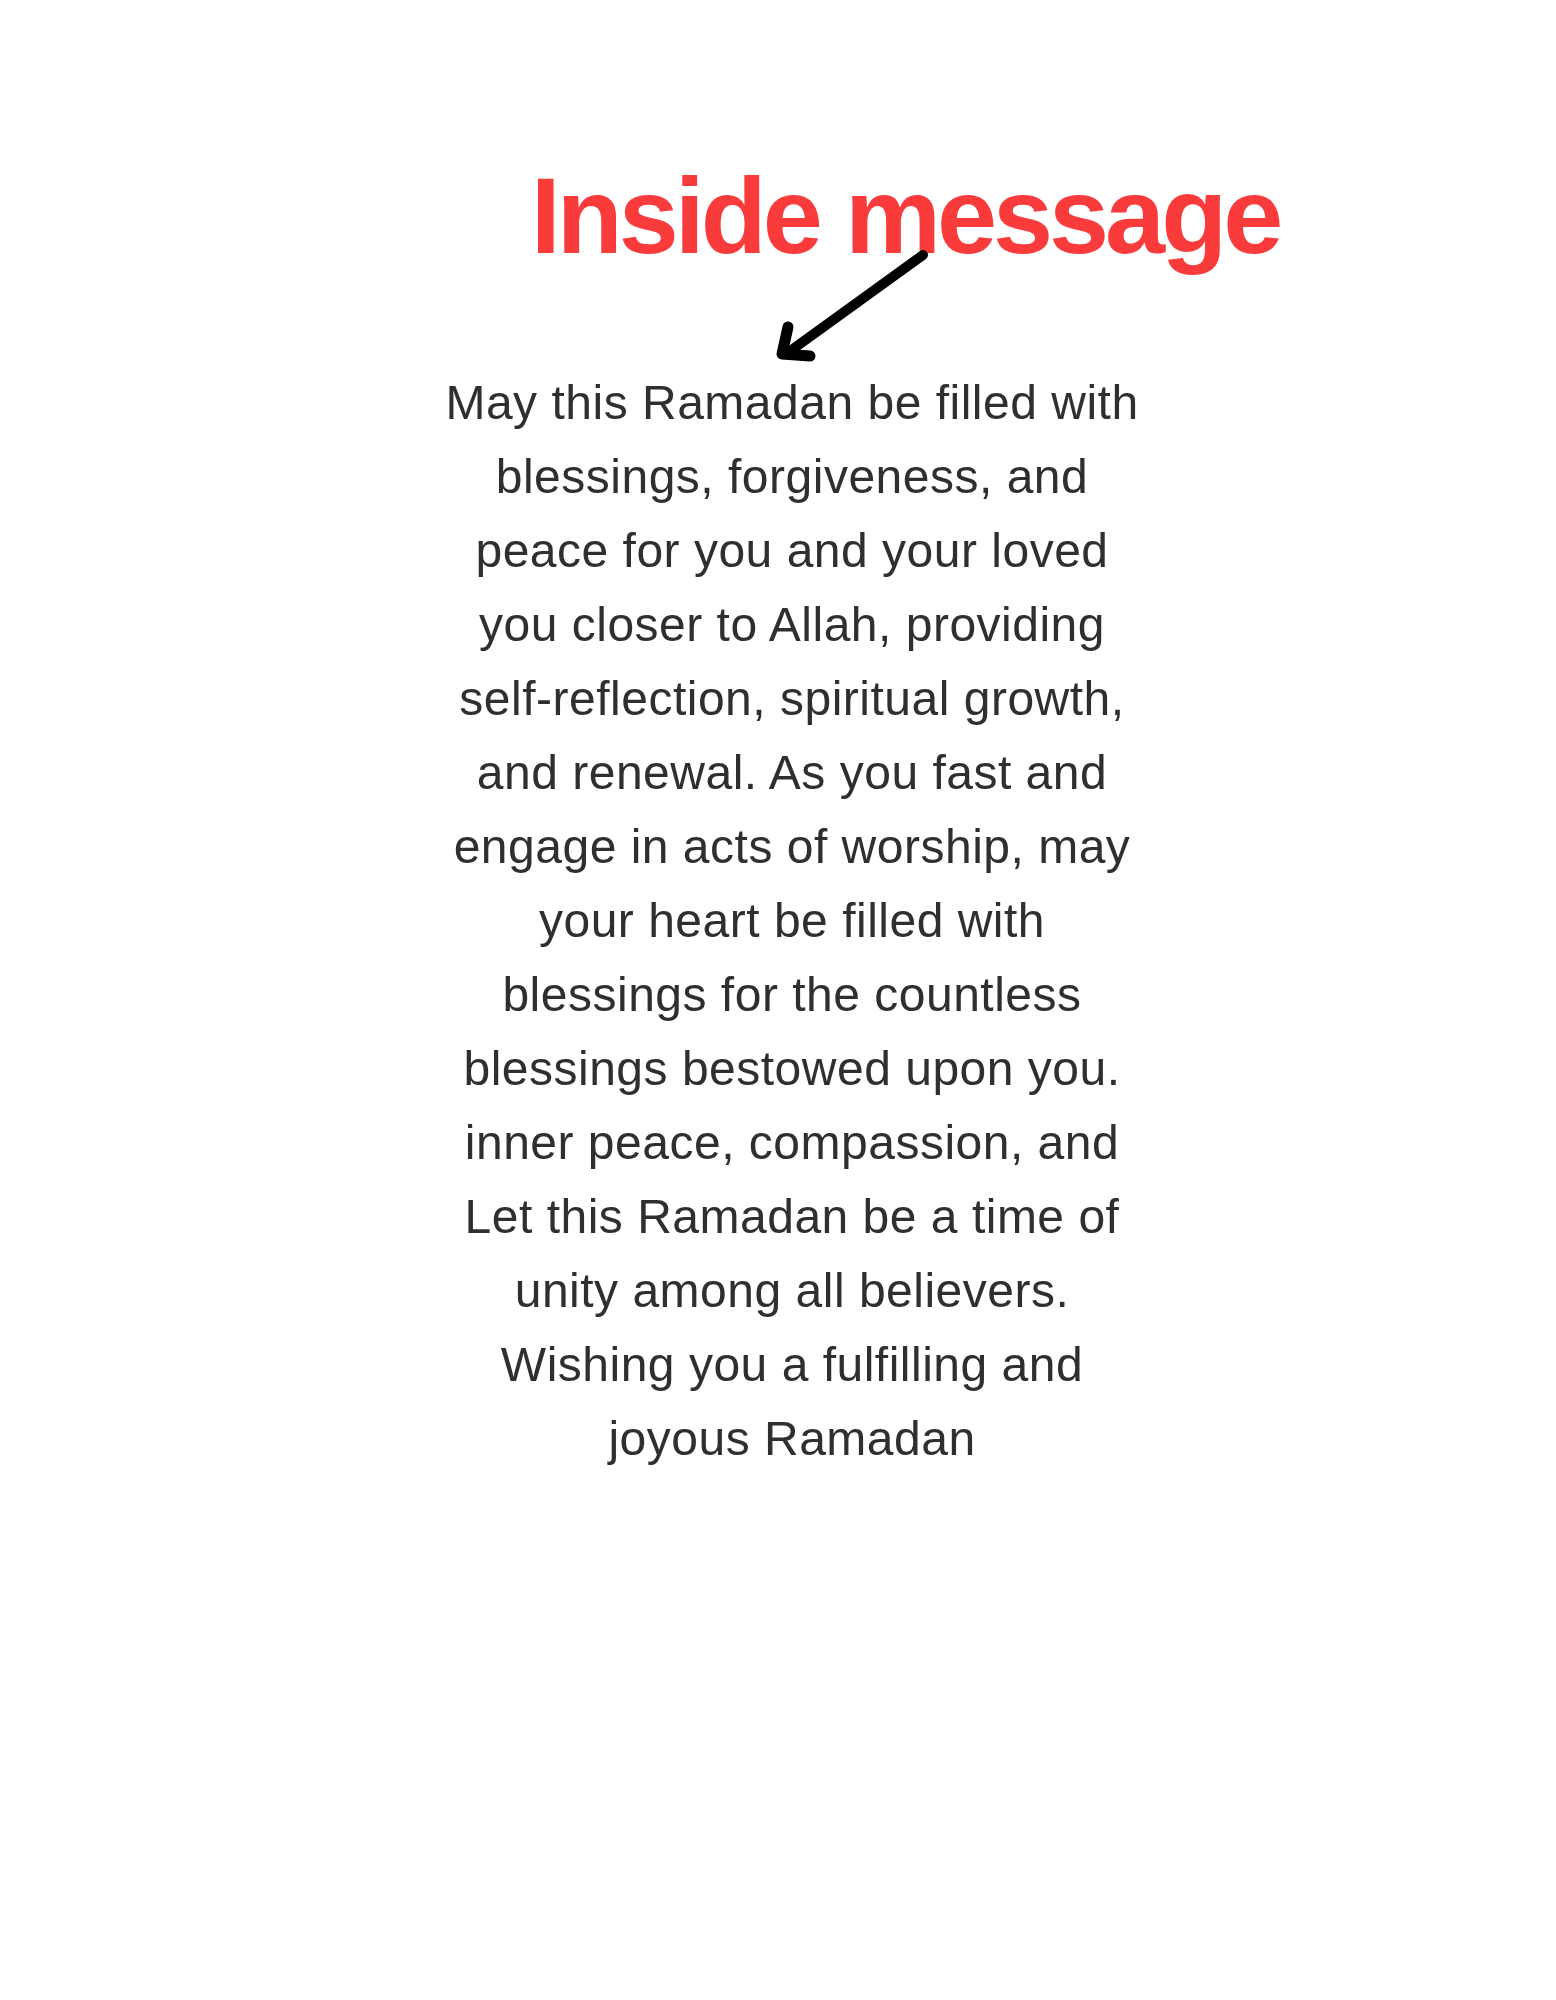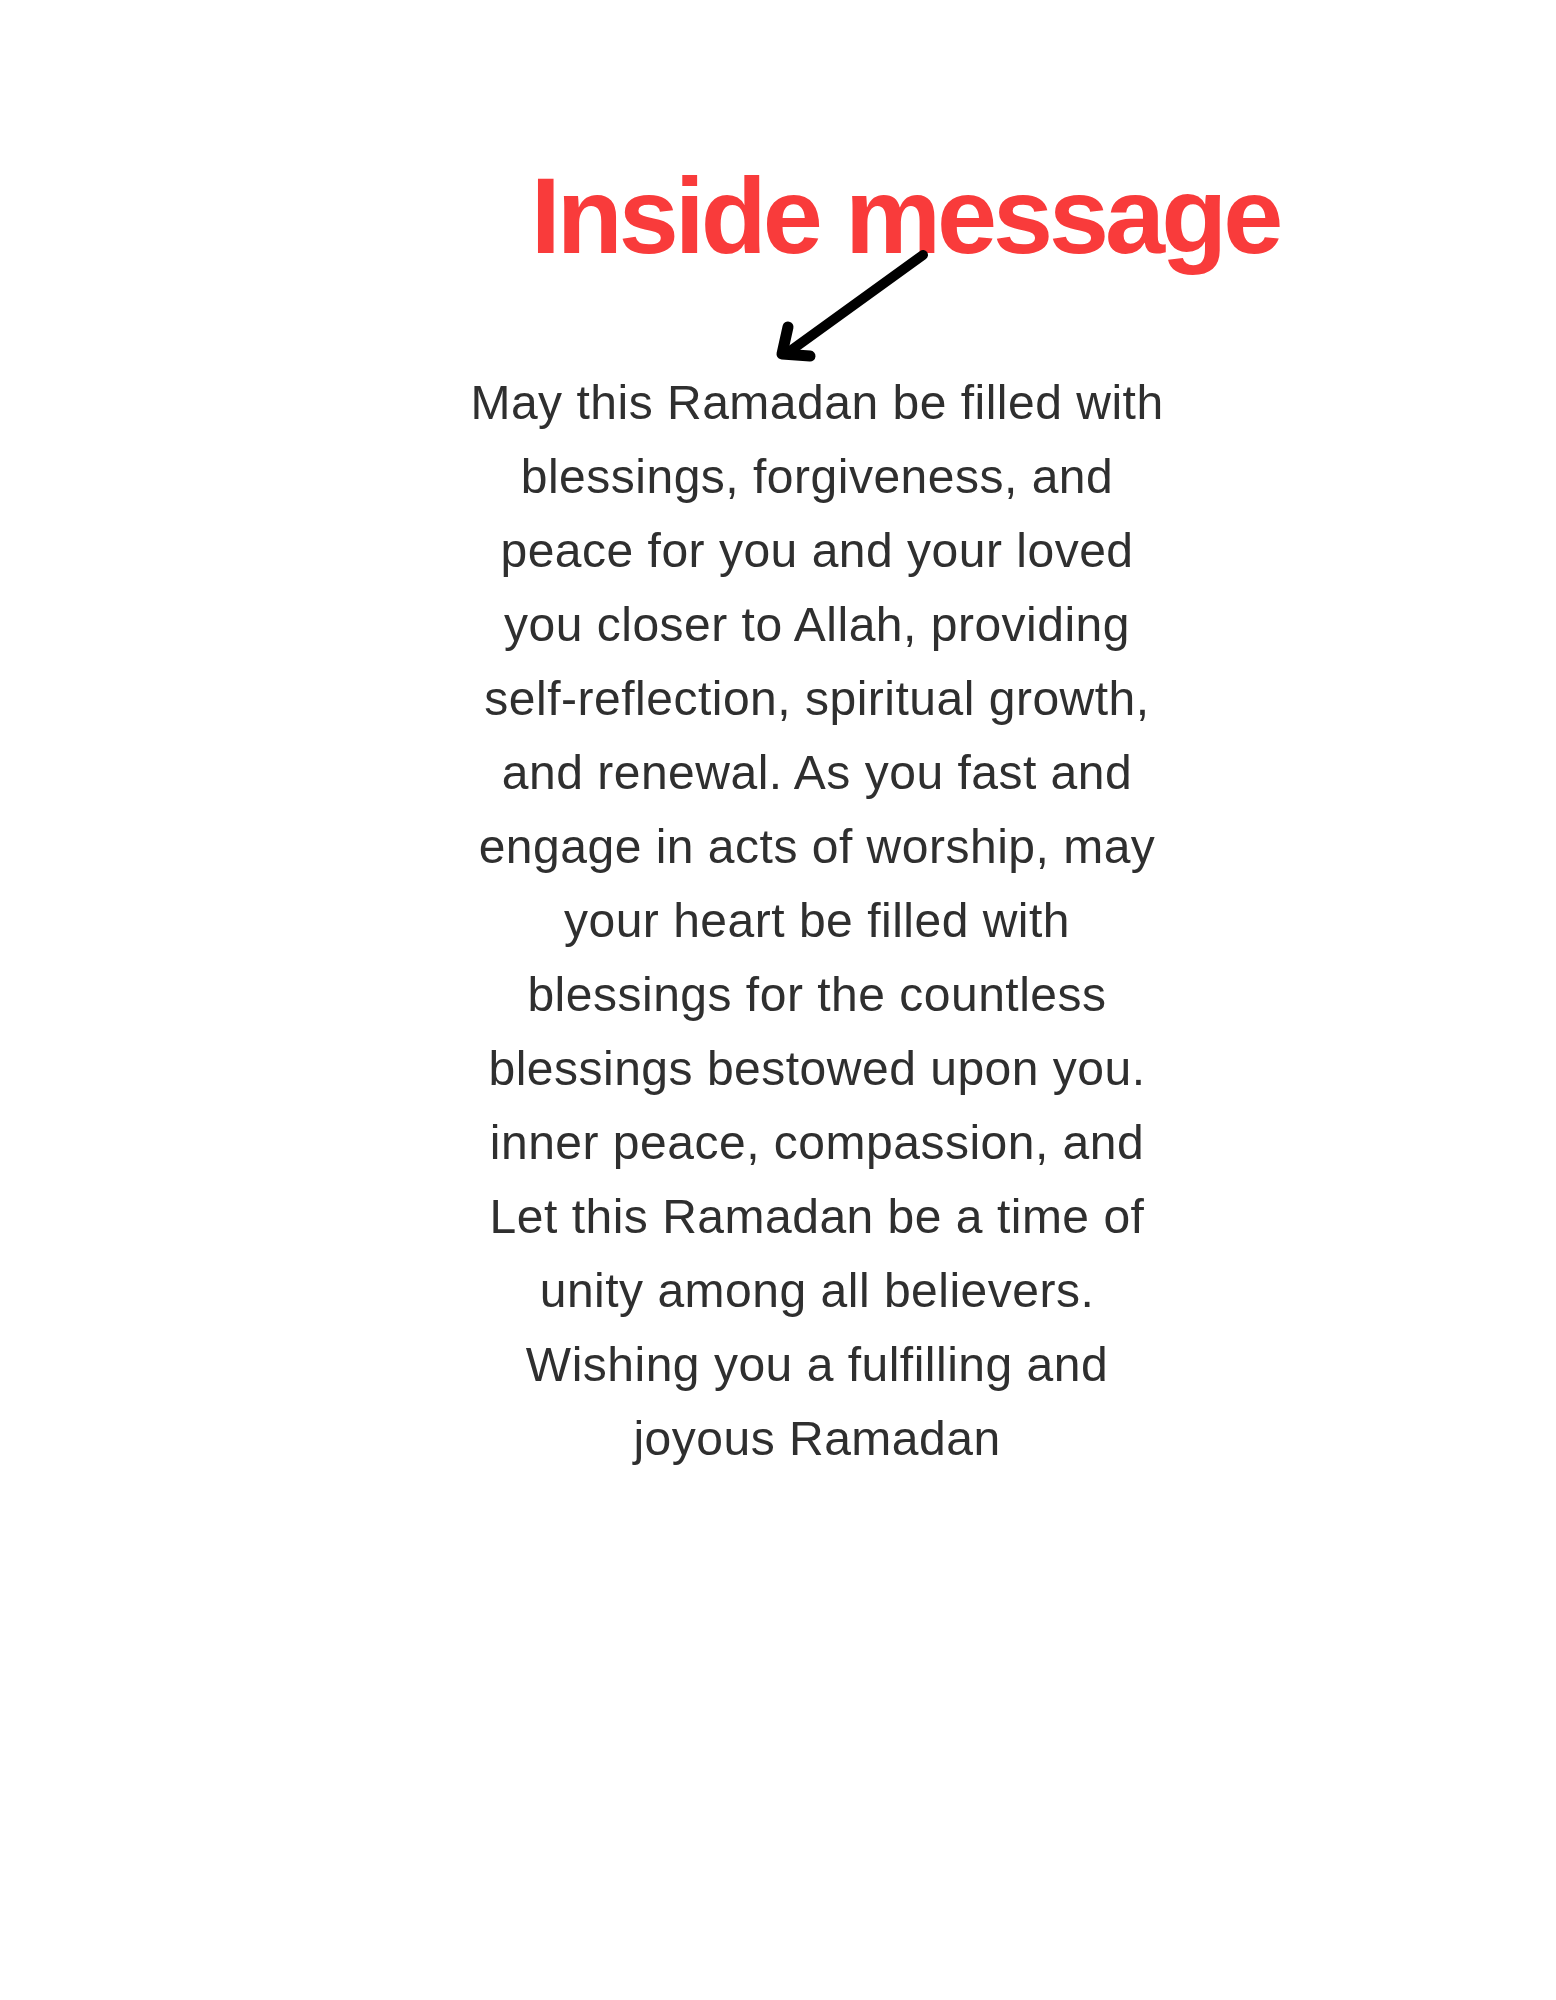--- a/index.html
+++ b/index.html
@@ -35,21 +35,21 @@
     height: 126px;
   }
   .arrow-wrap svg {
     display: block;
     width: 100%;
     height: 100%;
   }
   .message-block {
     position: absolute;
     top: 366px;
-    left: 817px;
+    left: 792px;
     transform: translateX(-50%);
     width: 820px;
     text-align: center;
     font-size: 48px;
     line-height: 74px;
     font-weight: 300;
     letter-spacing: 0.5px;
     color: #2f2f2f;
   }
   .message-line {

